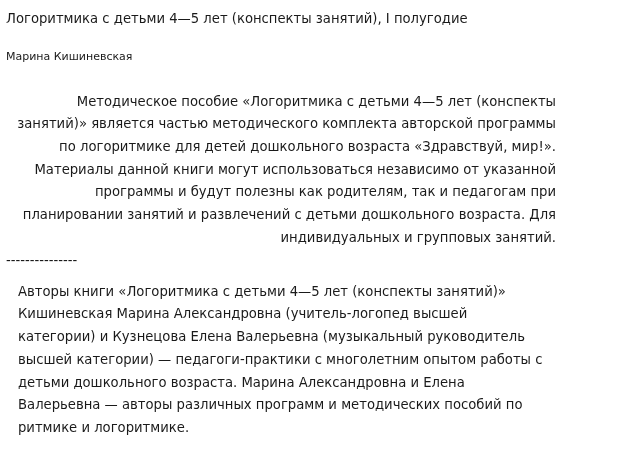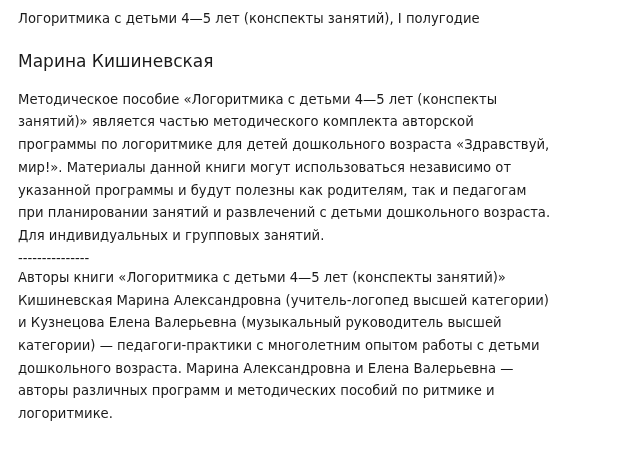--- a/index.html
+++ b/index.html
@@ -11,49 +11,49 @@
     height: 463px;
     background: #ffffff;
     font-family: "DejaVu Sans", sans-serif;
     color: #1a1a1a;
     overflow: hidden;
   }
   .page {
     box-sizing: border-box;
     width: 564px;
     height: 463px;
-    padding: 10px 8px 0 18px;
+    padding: 10px 8px 0 6px;
   }
   .title {
     font-size: 13.2px;
     line-height: 1.35;
     margin: 0 0 22px 0;
     white-space: nowrap;
   }
   .author {
-    font-size: 17px;
+    font-size: 11px;
     line-height: 1.35;
-    margin: 0 0 16px 0;
+    margin: 0 0 26px 0;
   }
   .para {
     font-size: 13.2px;
     line-height: 1.72;
     margin: 0;
-    text-align: left;
+    text-align: right;
   }
   .divider {
     font-size: 13.2px;
     line-height: 1.3;
     margin: 2px 0 0 0;
     letter-spacing: 0px;
   }
   .para2 {
     font-size: 13.2px;
     line-height: 1.72;
-    margin: 0;
+    margin: 12px;
   }
   .isbn {
     font-size: 13.2px;
     line-height: 1.35;
     margin: 28px 0 0 0;
   }
 </style>
 </head>
 <body>
 

